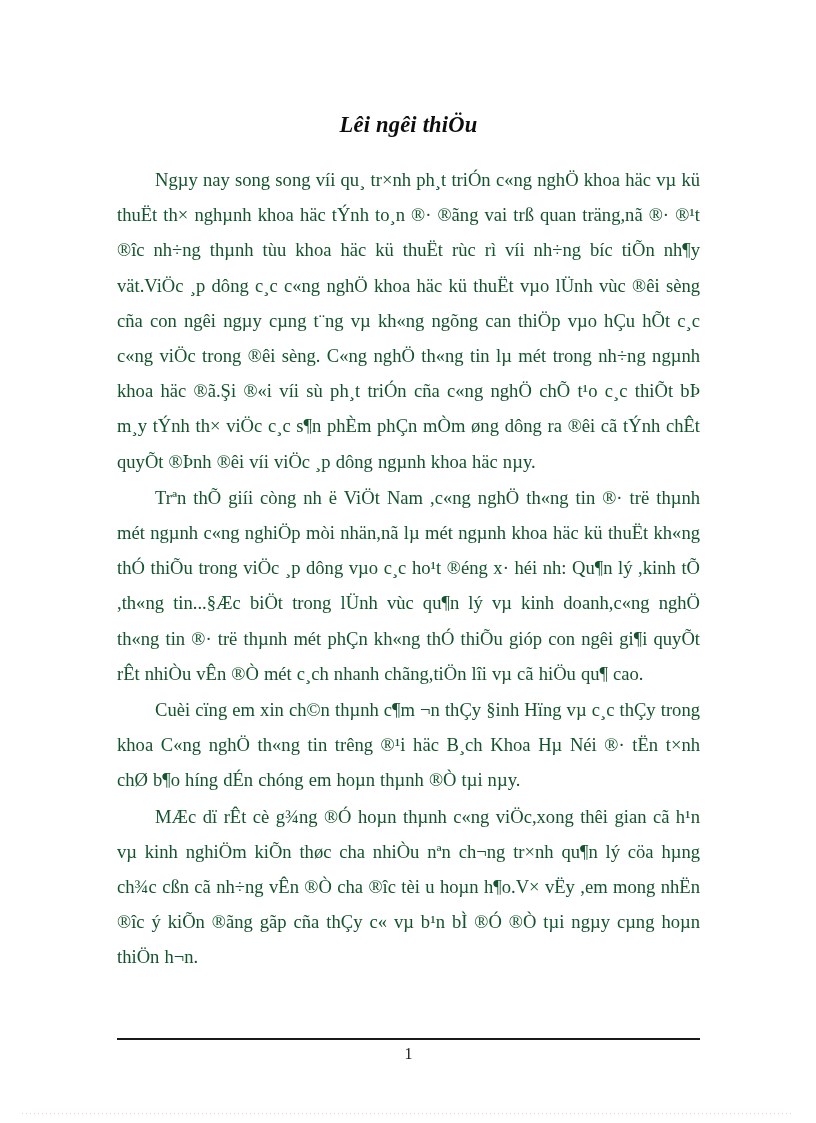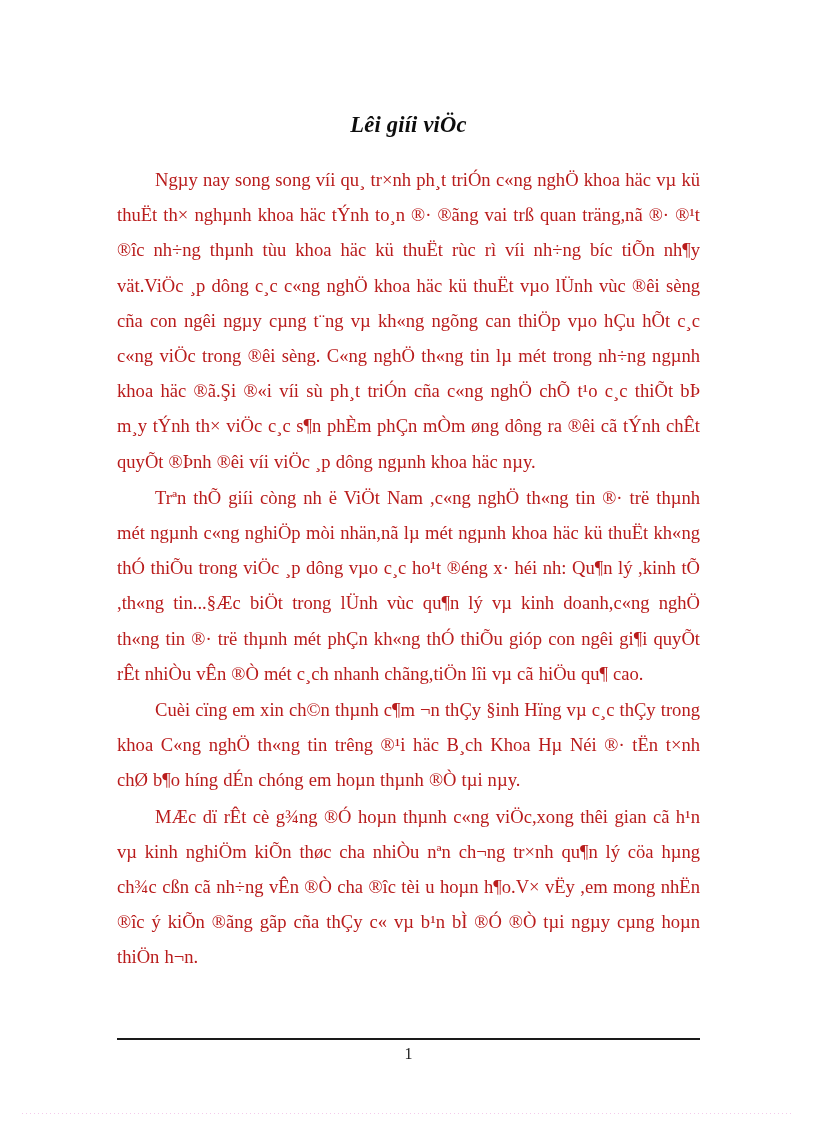--- a/index.html
+++ b/index.html
@@ -45,21 +45,21 @@
     font-family: "Liberation Serif", "DejaVu Serif", serif;
   }
 
   .para {
     font-size: 18.6px;
     line-height: 35.2px;
     text-align: justify;
     text-align-last: left;
     text-indent: 38px;
     margin: 0 0 1px 0;
-    color: #b91c1c;
+    color: #14532d;
     word-spacing: 0.4px;
     hyphens: none;
   }
 
   
   #footer {
     position: absolute;
     left: 117px;
     top: 1038px;
     width: 583px;
@@ -90,21 +90,21 @@
     opacity: 0.72;
   }
 </style>
 </head>
 <body>
 
 <div id="page">
 
   <div id="content">
 
-    <h1 id="doc-title">Lêi giíi viÖc</h1>
+    <h1 id="doc-title">Lêi ngêi thiÖu</h1>
 
     <p class="para">Ngµy nay song song víi qu¸ tr×nh ph¸t triÓn c«ng nghÖ khoa häc vµ kü thuËt th× nghµnh khoa häc tÝnh to¸n ®· ®ãng vai trß quan träng,nã ®· ®¹t ®îc nh÷ng thµnh tùu khoa häc kü thuËt rùc rì víi nh÷ng bíc tiÕn nh¶y vät.ViÖc ¸p dông c¸c c«ng nghÖ khoa häc kü thuËt vµo lÜnh vùc ®êi sèng cña con ngêi ngµy cµng t¨ng vµ kh«ng ngõng can thiÖp vµo hÇu hÕt c¸c c«ng viÖc trong ®êi sèng. C«ng nghÖ th«ng tin lµ mét trong nh÷ng ngµnh khoa häc ®ã.Şi ®«i víi sù ph¸t triÓn cña c«ng nghÖ chÕ t¹o c¸c thiÕt bÞ m¸y tÝnh th× viÖc c¸c s¶n phÈm phÇn mÒm øng dông ra ®êi cã tÝnh chÊt quyÕt ®Þnh ®êi víi viÖc ¸p dông ngµnh khoa häc nµy.</p>
 
     <p class="para">Trªn thÕ giíi còng nh ë ViÖt Nam ,c«ng nghÖ th«ng tin ®· trë thµnh mét ngµnh c«ng nghiÖp mòi nhän,nã lµ mét ngµnh khoa häc kü thuËt kh«ng thÓ thiÕu trong viÖc ¸p dông vµo c¸c ho¹t ®éng x· héi nh: Qu¶n lý ,kinh tÕ ,th«ng tin...§Æc biÖt trong lÜnh vùc qu¶n lý vµ kinh doanh,c«ng nghÖ th«ng tin ®· trë thµnh mét phÇn kh«ng thÓ thiÕu gióp con ngêi gi¶i quyÕt rÊt nhiÒu vÊn ®Ò mét c¸ch nhanh chãng,tiÖn lîi vµ cã hiÖu qu¶ cao.</p>
 
     <p class="para">Cuèi cïng em xin ch©n thµnh c¶m ¬n thÇy §inh Hïng vµ c¸c thÇy trong khoa C«ng nghÖ th«ng tin trêng ®¹i häc B¸ch Khoa Hµ Néi ®· tËn t×nh chØ b¶o híng dÉn chóng em hoµn thµnh ®Ò tµi nµy.</p>
 
     <p class="para">MÆc dï rÊt cè g¾ng ®Ó hoµn thµnh c«ng viÖc,xong thêi gian cã h¹n vµ kinh nghiÖm kiÕn thøc cha nhiÒu nªn ch¬ng tr×nh qu¶n lý cöa hµng ch¾c cßn cã nh÷ng vÊn ®Ò cha ®îc tèi u hoµn h¶o.V× vËy ,em mong nhËn ®îc ý kiÕn ®ãng gãp cña thÇy c« vµ b¹n bÌ ®Ó ®Ò tµi ngµy cµng hoµn thiÖn h¬n.</p>
 
   </div>

